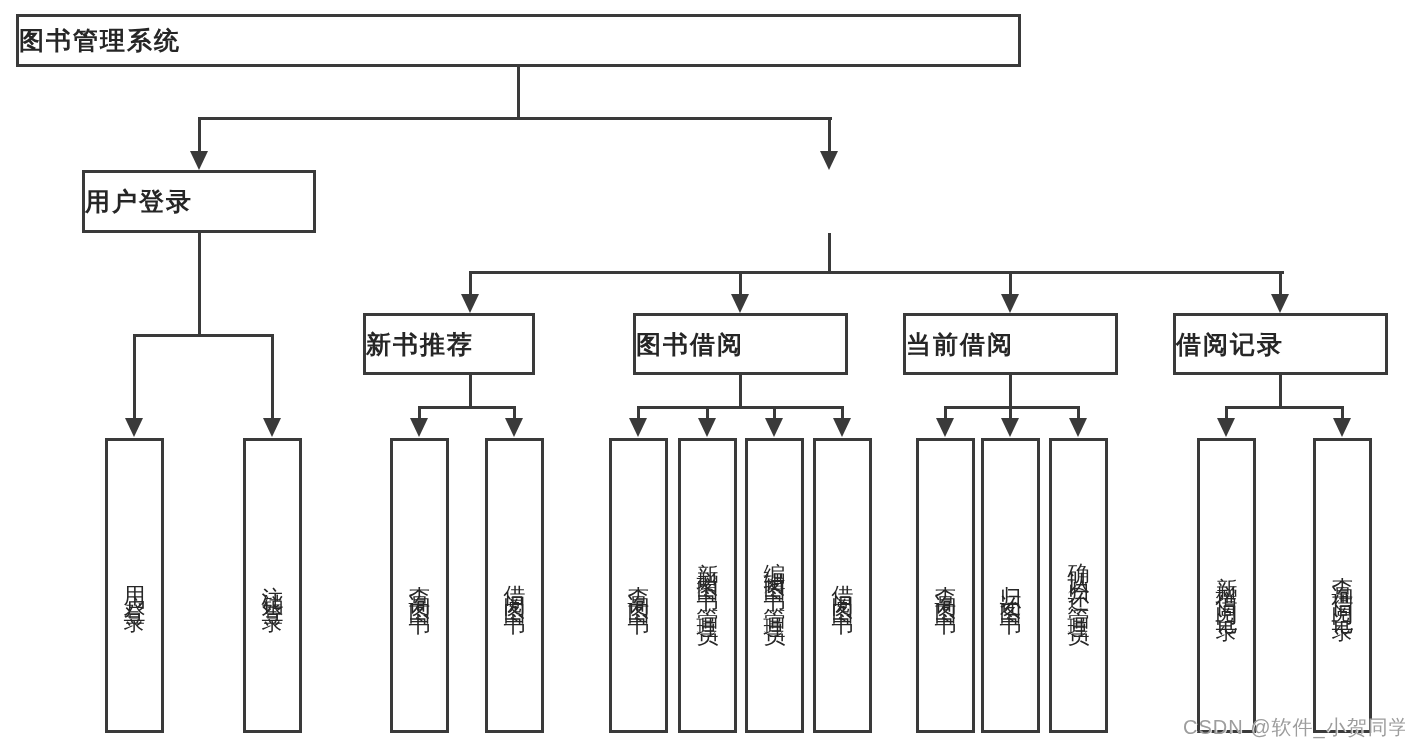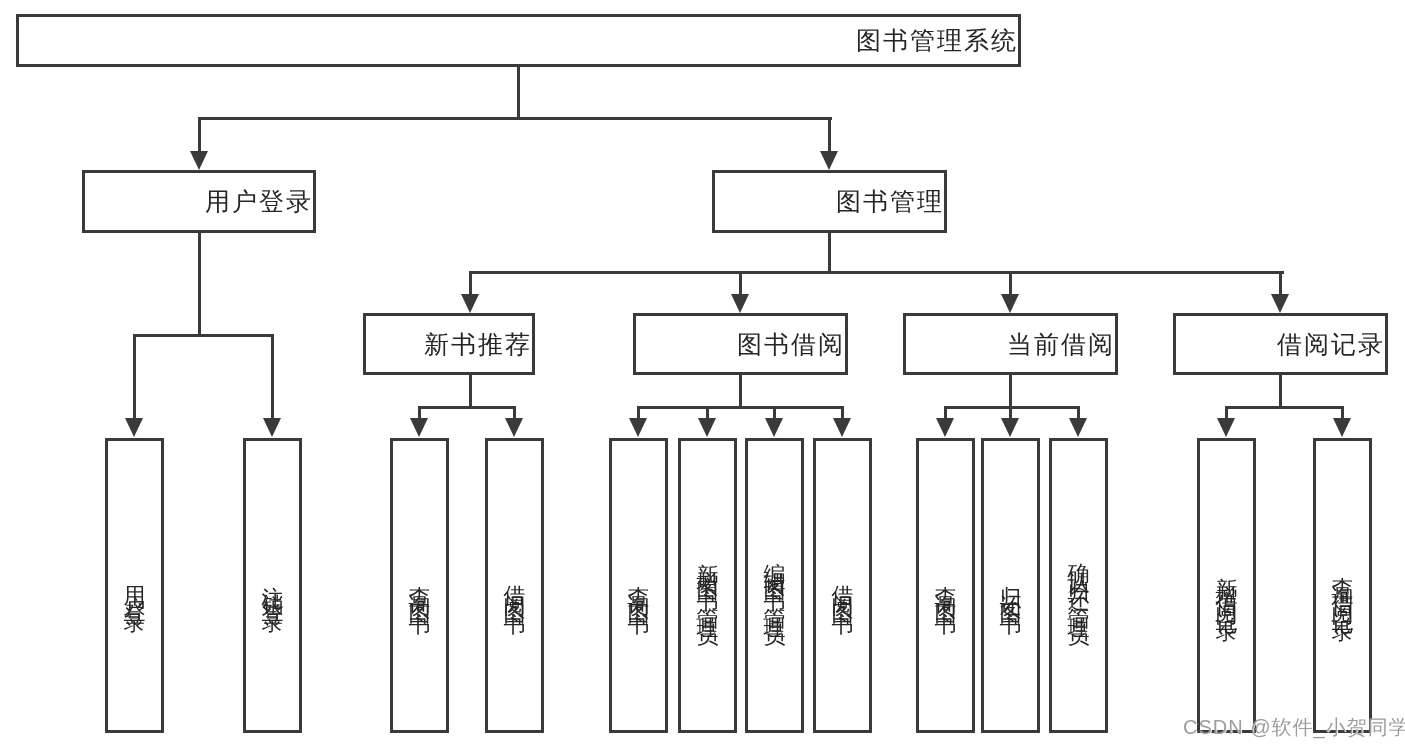--- a/index.html
+++ b/index.html
@@ -22,26 +22,27 @@
     background:var(--background);
     overflow:hidden;
   }
   .box{
     position:absolute;
     box-sizing:border-box;
     border:3px solid var(--line);
     background:#fff;
     display:flex;
     align-items:center;
-    justify-content:flex-end;
+    justify-content:flex-start;
     font-size:25px;
     letter-spacing:2px;
     line-height:1;
     color:var(--text);
     white-space:nowrap;
+    font-weight:bold;
   }
   .vbox{
     position:absolute;
     box-sizing:border-box;
     border:3px solid var(--line);
     background:#fff;
     display:flex;
     align-items:center;
     justify-content:center;
     writing-mode:vertical-rl;
@@ -79,23 +80,20 @@
 <div class="canvas">
 
   <div class="box" style="left:16px;top:14px;width:1005px;height:53px">
     <span>图书管理系统</span>
   </div>
 
   <div class="box" style="left:82px;top:170px;width:234px;height:63px">
     <span>用户登录</span>
   </div>
 
-  <div class="box" style="left:712px;top:170px;width:235px;height:63px">
-    <span>图书管理</span>
-  </div>
 
   <div class="box" style="left:363px;top:313px;width:172px;height:62px">
     <span>新书推荐</span>
   </div>
 
   <div class="box" style="left:633px;top:313px;width:215px;height:62px">
     <span>图书借阅</span>
   </div>
 
   <div class="box" style="left:903px;top:313px;width:215px;height:62px">

